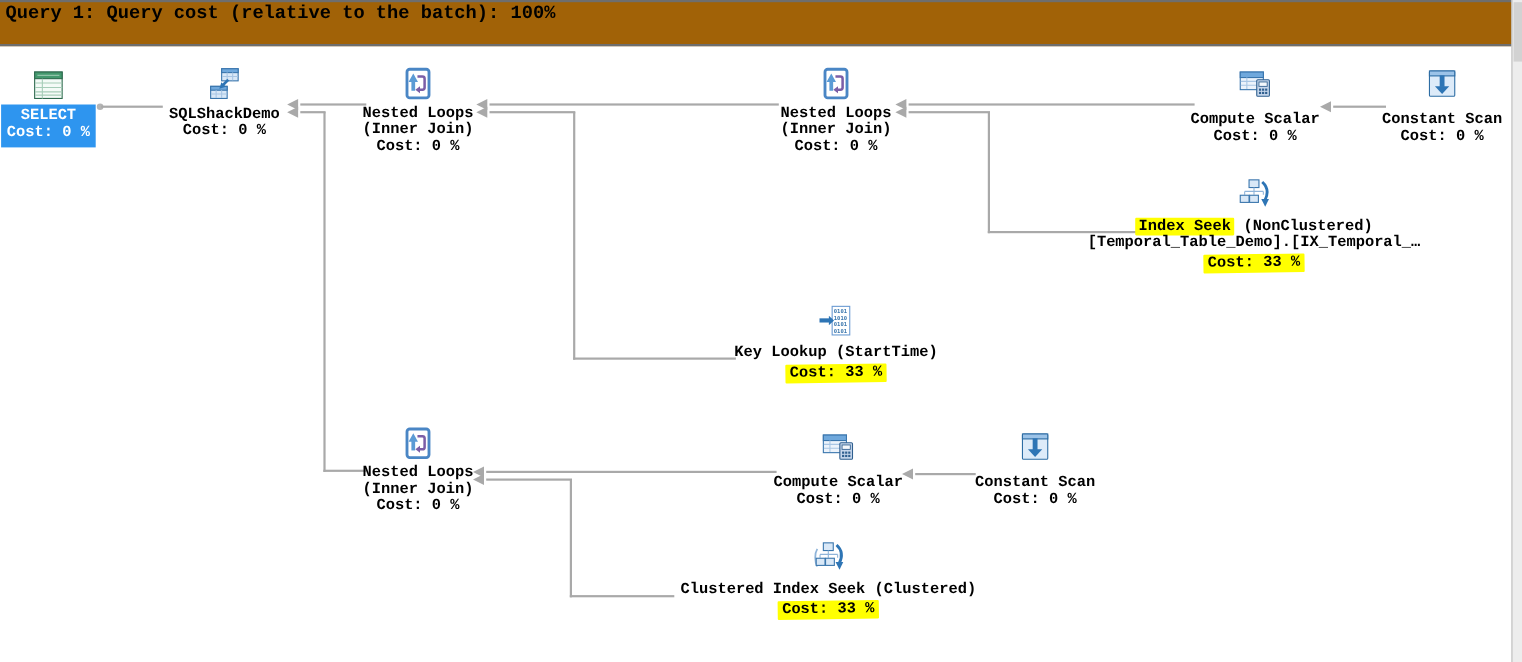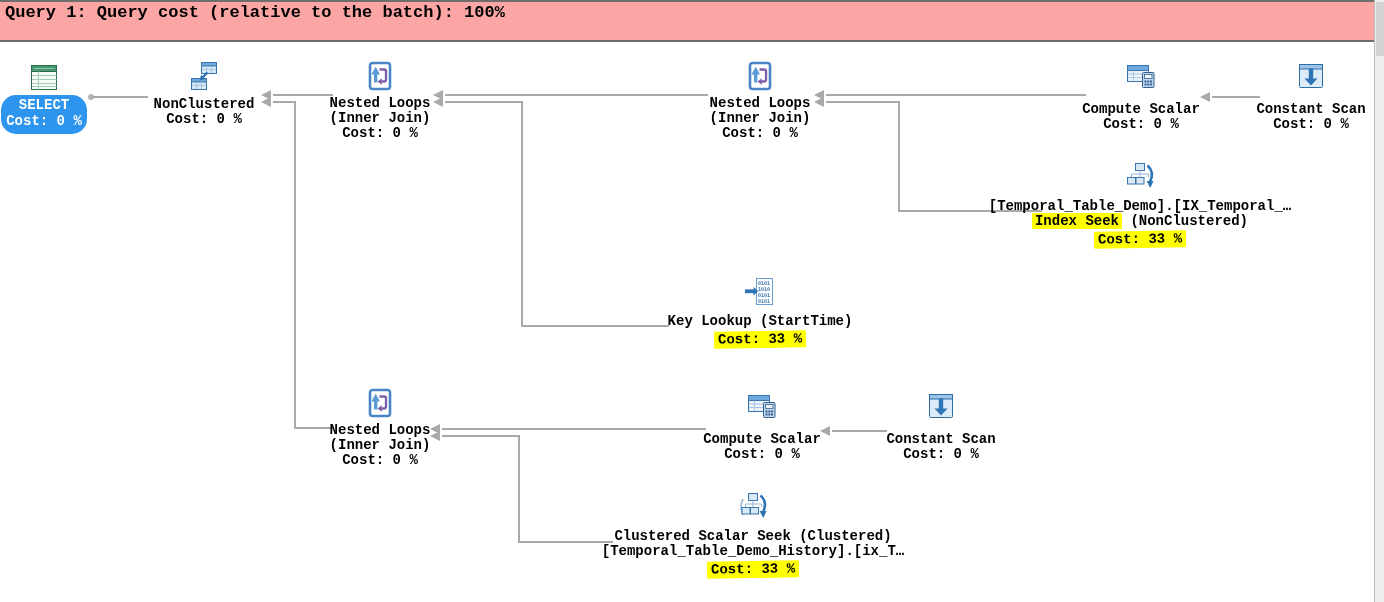--- a/index.html
+++ b/index.html
@@ -11,21 +11,21 @@
   html,body{margin:0;padding:0;}
   body{
     width:1384px;height:602px;position:relative;overflow:hidden;
     background:#ffffff;
     font-family:"Liberation Mono","DejaVu Sans Mono",monospace;
     font-weight:bold;color:#000;
   }
   
   .hdr{
     position:absolute;left:0;top:0;width:1384px;height:42px;
-    box-sizing:border-box;background:#fca5a5;
+    box-sizing:border-box;background:#a16207;
     border-top:2px solid var(--border);
     border-bottom:2px solid var(--border);
   }
   .hline{position:absolute;left:5px;font-size:17px;line-height:18px;white-space:pre;}
   .hline.l1{top:2px;}
   .hline.l2{top:20px;}
   
   #canvas{position:absolute;left:0;top:42px;width:1374px;height:560px;}
   
   .cl{position:absolute;background:var(--conn);}
@@ -42,21 +42,20 @@
   .ntext{
     position:absolute;width:320px;text-align:center;
     font-size:14px;line-height:15px;white-space:pre;
   }
   .nline{height:15px;}
   .hl{background:var(--yellow);padding:0 3px;border-radius:1px;}
   .costhl{display:inline-block;margin-top:2px;padding:1px 4px;transform:rotate(-0.8deg);}
   .selbox{
     background:var(--selblue);color:#fff;width:86px;margin:0 auto;
     padding:3px 0 4px;
-    border-radius:15px;
   }
   .selbox .nline{height:16px;}
   
   .sbar{
     position:absolute;top:0;right:0;width:10px;height:602px;
     background:#ededed;border-left:1px solid #bdbdbd;box-sizing:border-box;
   }
   .sthumb{position:absolute;left:1px;top:2px;width:8px;height:54px;background:#d2d2d2;}
 </style>
 </head>
@@ -107,21 +106,21 @@
     <div class="nicon" style="left: 187px; top: 18px;"><svg width="34" height="34" viewBox="0 0 34 34">
         <rect x="14.5" y="2.5" width="15" height="11" fill="#d9e8f7" stroke="#3a76ad"></rect>
         <rect x="14.5" y="2.5" width="15" height="3.5" fill="#6fa8dc" stroke="#3a76ad"></rect>
         <path d="M19.5 6 V13 M24.5 6 V13 M15 9.5 H29" stroke="#a9c6e4" fill="none"></path>
         <rect x="4.5" y="18.5" width="15" height="11" fill="#d9e8f7" stroke="#3a76ad"></rect>
         <rect x="4.5" y="18.5" width="15" height="3.5" fill="#6fa8dc" stroke="#3a76ad"></rect>
         <path d="M9.5 22 V29 M14.5 22 V29 M5 25.5 H19" stroke="#a9c6e4" fill="none"></path>
         <path d="M20.5 12.5 L15.5 17.5" stroke="#2e75b5" stroke-width="2.4" fill="none"></path>
         <polygon points="12.4,20.6 18.3,18.9 14.2,14.8" fill="#2e75b5"></polygon>
       </svg></div>
-    <div class="ntext" style="left: 44px; top: 55px;"><div class="nline"><span>NonClustered</span></div><div class="nline"><span>Cost: 0 %</span></div></div>
+    <div class="ntext" style="left: 44px; top: 55px;"><div class="nline"><span>SQLShackDemo</span></div><div class="nline"><span>Cost: 0 %</span></div></div>
     <div class="nicon" style="left: 363px; top: 17px;"><svg width="34" height="34" viewBox="0 0 34 34">
         <rect x="7" y="4" width="20" height="26" rx="2.5" fill="#ffffff" stroke="#4a86c5" stroke-width="2.6"></rect>
         <path d="M16.5 10.5 h4.5 a2 2 0 0 1 2 2 v8 a2 2 0 0 1 -2 2 h-2.5" fill="none" stroke="#7b5ea7" stroke-width="2.3"></path>
         <polygon points="18.8,19.3 18.8,25.7 14.6,22.5" fill="#7b5ea7"></polygon>
         <rect x="11" y="14.5" width="3.4" height="9" fill="#5b9bd5"></rect>
         <polygon points="8.4,15.5 17,15.5 12.7,7.8" fill="#5b9bd5"></polygon>
       </svg></div>
     <div class="ntext" style="left: 220px; top: 54px;"><div class="nline"><span>Nested Loops</span></div><div class="nline"><span>(Inner Join)</span></div><div class="nline"><span>Cost: 0 %</span></div></div>
     <div class="nicon" style="left: 743px; top: 17px;"><svg width="34" height="34" viewBox="0 0 34 34">
         <rect x="7" y="4" width="20" height="26" rx="2.5" fill="#ffffff" stroke="#4a86c5" stroke-width="2.6"></rect>
@@ -155,21 +154,21 @@
       </svg></div>
     <div class="ntext" style="left: 1151px; top: 60px;"><div class="nline"><span>Constant Scan</span></div><div class="nline"><span>Cost: 0 %</span></div></div>
     <div class="nicon" style="left: 1123px; top: 118px;"><svg width="34" height="34" viewBox="0 0 34 34">
         <rect x="12.5" y="3.5" width="9" height="7" fill="#d9e8f7" stroke="#3a76ad"></rect>
         <path d="M17 10.5 V14 M8.5 14 H25.5 M8.5 14 V17 M17 14 V17 M25.5 14 V17" stroke="#8fb4d9" fill="none"></path>
         <rect x="4.5" y="17.5" width="8" height="6.5" fill="#d9e8f7" stroke="#3a76ad"></rect>
         <rect x="13" y="17.5" width="8" height="6.5" fill="#d9e8f7" stroke="#3a76ad"></rect>
         <path d="M24.5 5.5 C 29.5 10, 30 16, 27 22" fill="none" stroke="#2e75b5" stroke-width="2.6"></path>
         <polygon points="23.6,21 30.6,21 27.2,28" fill="#2e75b5"></polygon>
       </svg></div>
-    <div class="ntext" style="left: 980px; top: 157px;"><div class="nline"><span>[Temporal_Table_Demo].[IX_Temporal_…</span></div><div class="nline"><span class="hl">Index Seek</span><span> (NonClustered)</span></div><div class="nline"><span class="hl costhl">Cost: 33 %</span></div></div>
+    <div class="ntext" style="left: 980px; top: 157px;"><div class="nline"><span class="hl">Index Seek</span><span> (NonClustered)</span></div><div class="nline"><span>[Temporal_Table_Demo].[IX_Temporal_…</span></div><div class="nline"><span class="hl costhl">Cost: 33 %</span></div></div>
     <div class="nicon" style="left: 743px; top: 233px;"><svg width="34" height="34" viewBox="0 0 34 34">
         <rect x="13.5" y="3.5" width="16" height="26" fill="#ffffff" stroke="#6b9bd2"></rect>
         <g font-family="monospace" font-size="5" font-weight="bold" fill="#3a76ad">
           <text x="15" y="9.5">0101</text>
           <text x="15" y="15.5">1010</text>
           <text x="15" y="21.5">0101</text>
           <text x="15" y="27.5">0101</text>
         </g>
         <rect x="2" y="14.4" width="9" height="3.8" fill="#2e75b5"></rect>
         <polygon points="10.5,12 10.5,20.6 15.2,16.3" fill="#2e75b5"></polygon>
@@ -208,18 +207,18 @@
     <div class="ntext" style="left: 781px; top: 390px;"><div class="nline"><span>Constant Scan</span></div><div class="nline"><span>Cost: 0 %</span></div></div>
     <div class="nicon" style="left: 736px; top: 448px;"><svg width="34" height="34" viewBox="0 0 34 34">
         <path d="M7 9 C 4.5 13,4.5 21,7 25" fill="none" stroke="#8fb4d9" stroke-width="1.6"></path>
         <rect x="12.5" y="3.5" width="9" height="7" fill="#d9e8f7" stroke="#3a76ad"></rect>
         <path d="M17 10.5 V14 M9.5 14 H25.5 M9.5 14 V17 M17 14 V17 M25.5 14 V17" stroke="#8fb4d9" fill="none"></path>
         <rect x="6" y="17.5" width="8" height="6.5" fill="#d9e8f7" stroke="#3a76ad"></rect>
         <rect x="14.5" y="17.5" width="8" height="6.5" fill="#d9e8f7" stroke="#3a76ad"></rect>
         <path d="M24.5 5.5 C 29.5 10, 30 16, 27 22" fill="none" stroke="#2e75b5" stroke-width="2.6"></path>
         <polygon points="23.6,21 30.6,21 27.2,28" fill="#2e75b5"></polygon>
       </svg></div>
-    <div class="ntext" style="left: 593px; top: 487px;"><div class="nline"><span>Clustered Scalar Seek (Clustered)</span></div><div class="nline"><span>[Temporal_Table_Demo_History].[ix_T…</span></div><div class="nline"><span class="hl costhl">Cost: 33 %</span></div></div>
+    <div class="ntext" style="left: 593px; top: 487px;"><div class="nline"><span>Clustered Index Seek (Clustered)</span></div><div class="nline"><span class="hl costhl">Cost: 33 %</span></div></div>
   </div>
 
 <div class="sbar">
   <div class="sthumb"></div>
 </div>
 
 </body></html>

